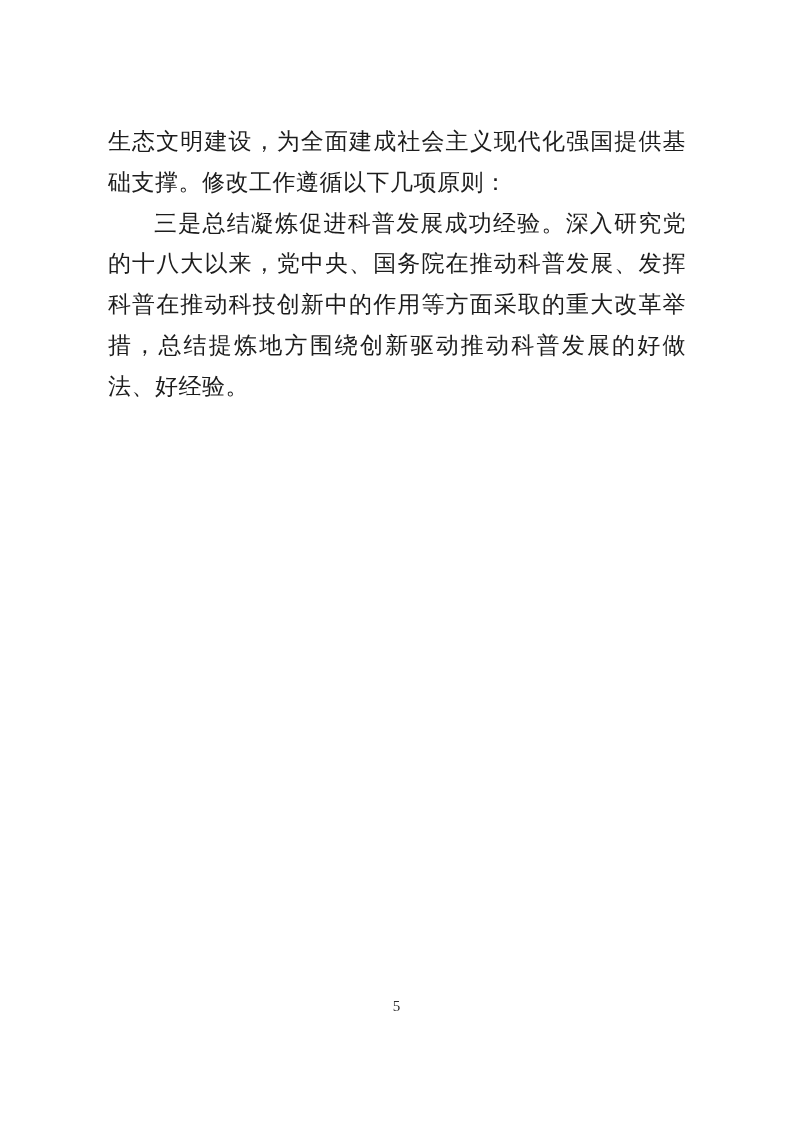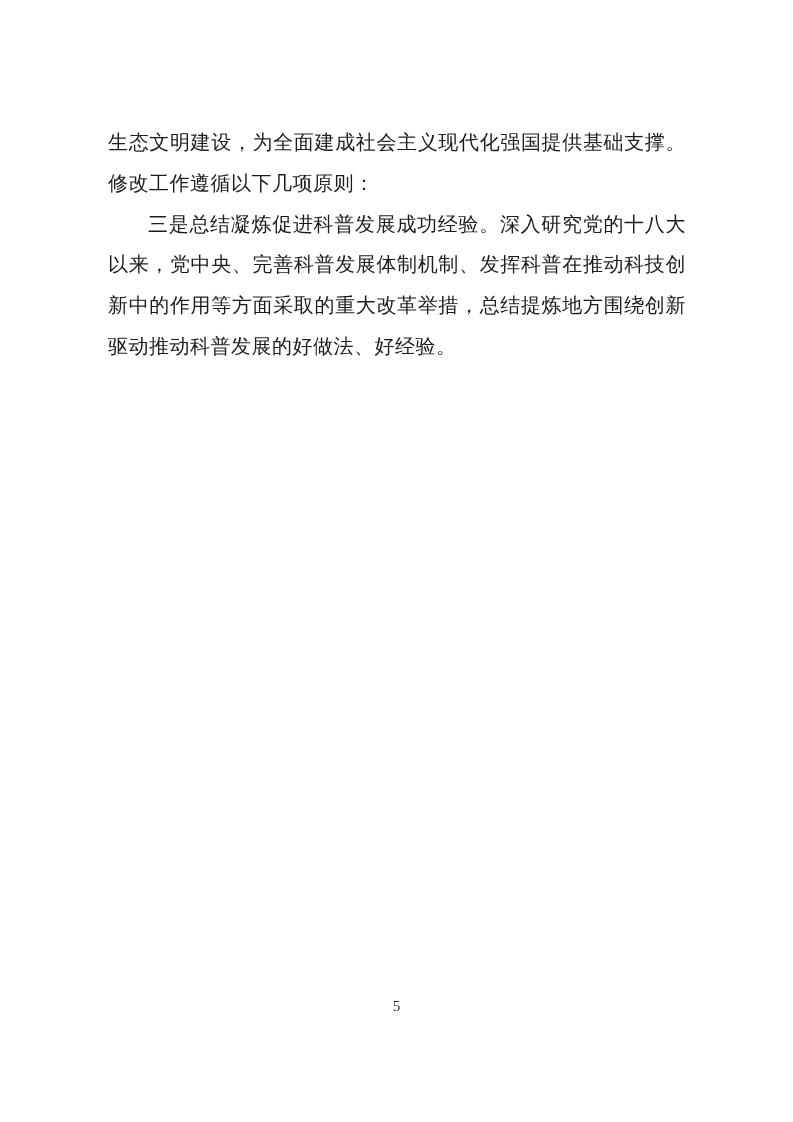--- a/index.html
+++ b/index.html
@@ -17,21 +17,21 @@
     color: #1a1a1a;
   }
   .text-block {
     position: absolute;
     left: 108px;
     top: 122px;
     width: 578px;
   }
   .para {
     margin: 0;
-    font-size: 20px;
+    font-size: 23px;
     line-height: 40.8px;
     text-align: justify;
     letter-spacing: 0.5px;
     color: #1c1c1c;
     font-weight: 400;
   }
   .para.indent {
     text-indent: 2em;
   }
   .page-number {
@@ -44,17 +44,17 @@
     color: #2a2a2a;
     font-family: "Liberation Serif", "DejaVu Serif", serif;
   }
 </style>
 </head>
 <body>
 
 <div class="page">
   <div class="text-block">
     <p class="para">生态文明建设，为全面建成社会主义现代化强国提供基础支撑。修改工作遵循以下几项原则：</p>
-    <p class="para indent">三是总结凝炼促进科普发展成功经验。深入研究党的十八大以来，党中央、完善科普发展体制机制、发挥科普在推动科技创新中的作用等方面采取的重大改革举措，总结提炼地方围绕创新驱动推动科普发展的好做法、好经验。</p>
+    <p class="para indent">三是总结凝炼促进科普发展成功经验。深入研究党的十八大以来，党中央、国务院在推动科普发展、发挥科普在推动科技创新中的作用等方面采取的重大改革举措，总结提炼地方围绕创新驱动推动科普发展的好做法、好经验。</p>
   </div>
 
   <div class="page-number">5</div>
 </div>
 
 </body></html>

